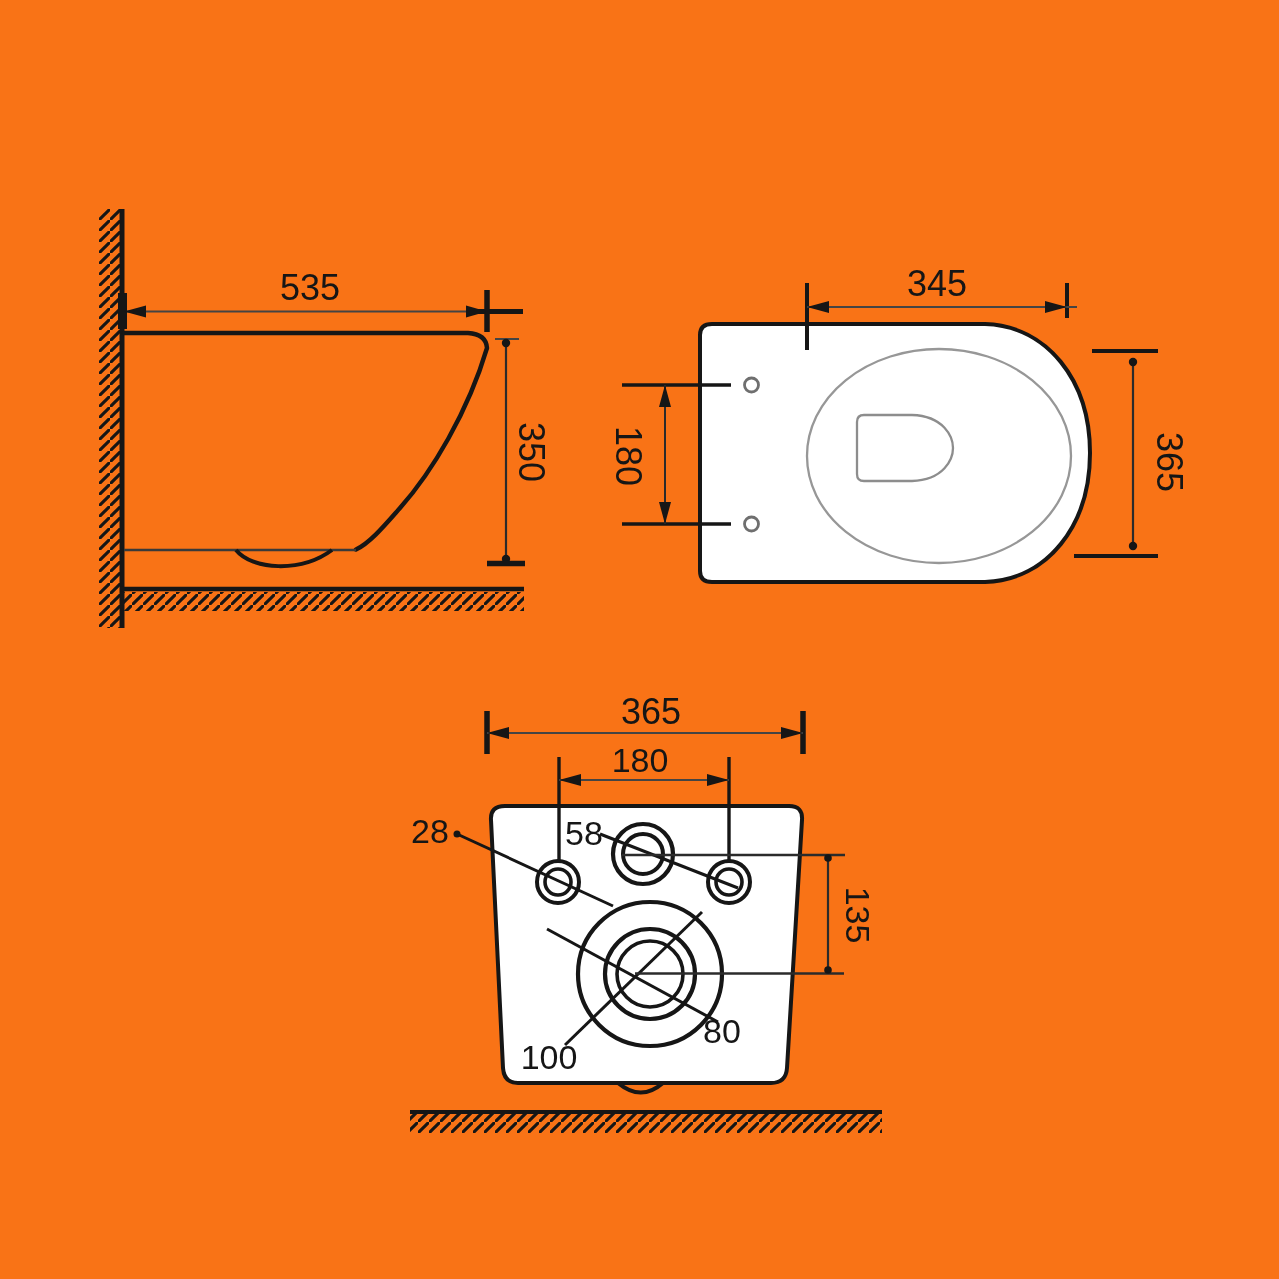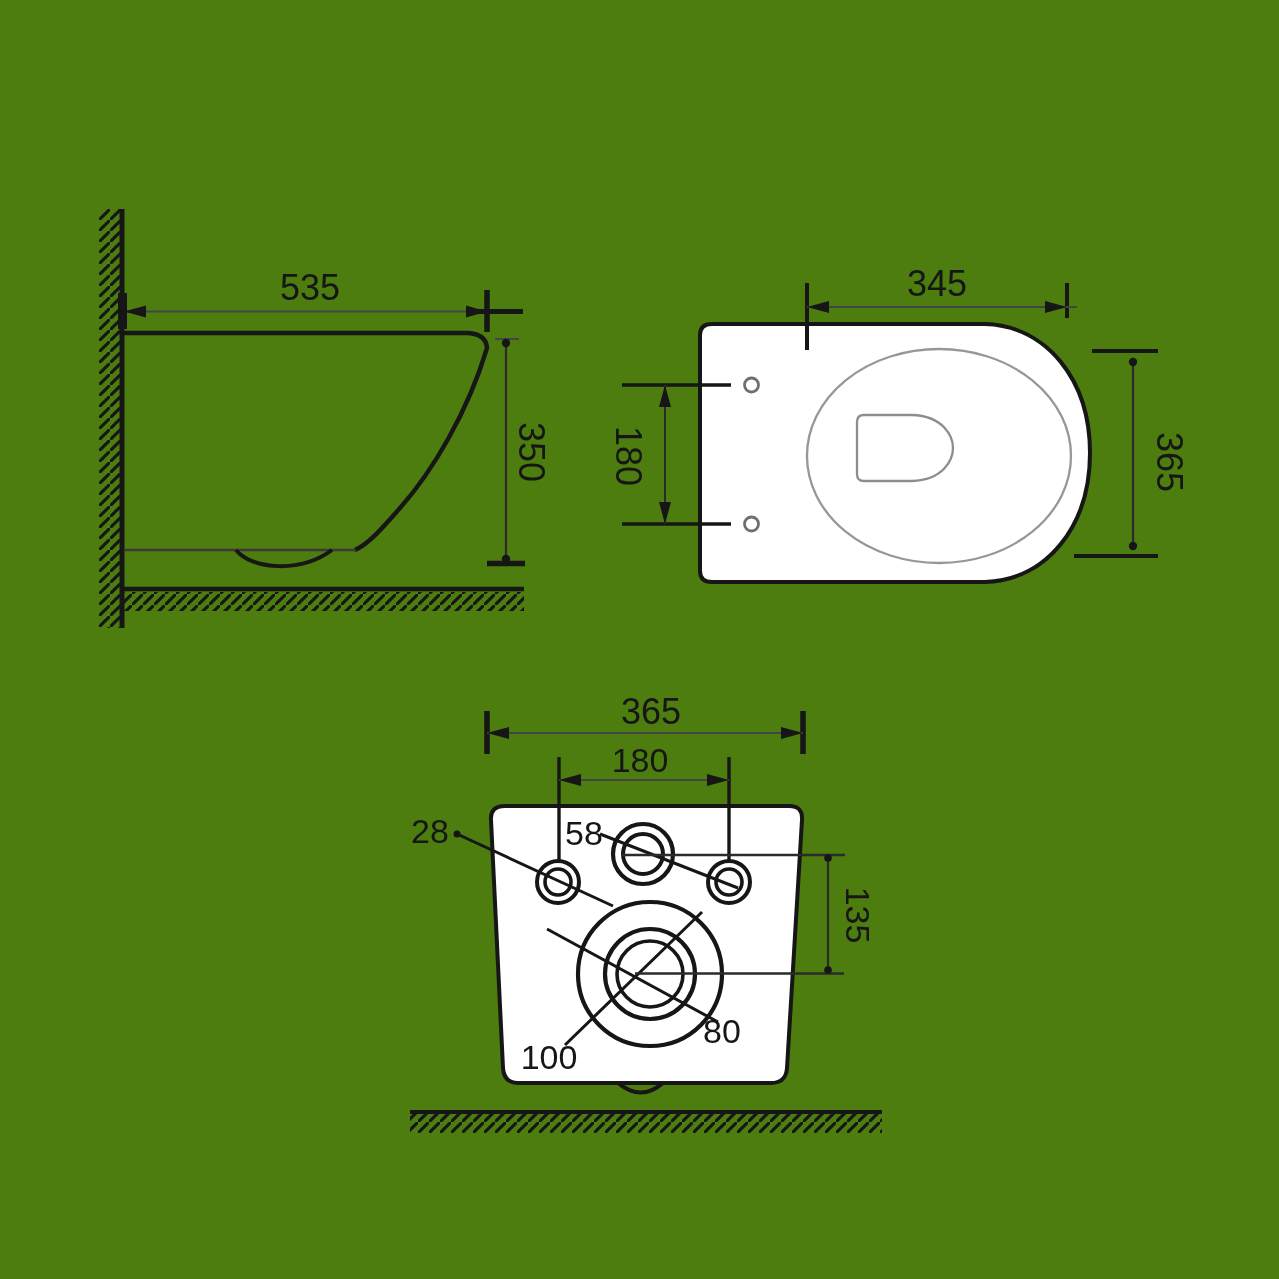--- a/index.html
+++ b/index.html
@@ -1,19 +1,19 @@
 <!DOCTYPE html>
 <html><head>
 <meta charset="utf-8">
 <style>
   html,body{margin:0;padding:0;background:#ffffff;}
   .stage{
     position:relative;
     width:1279px;height:1279px;
-    background:#4d7c0f;
+    background:#f97316;
     font-family:"Liberation Sans", sans-serif;
   }
   svg{display:block;}
   text{
     font-family:"Liberation Sans", sans-serif;
     fill:#161616;
   }
   .dim-text{font-size:36px;}
   .dim-text-sm{font-size:34px;}
 </style>

